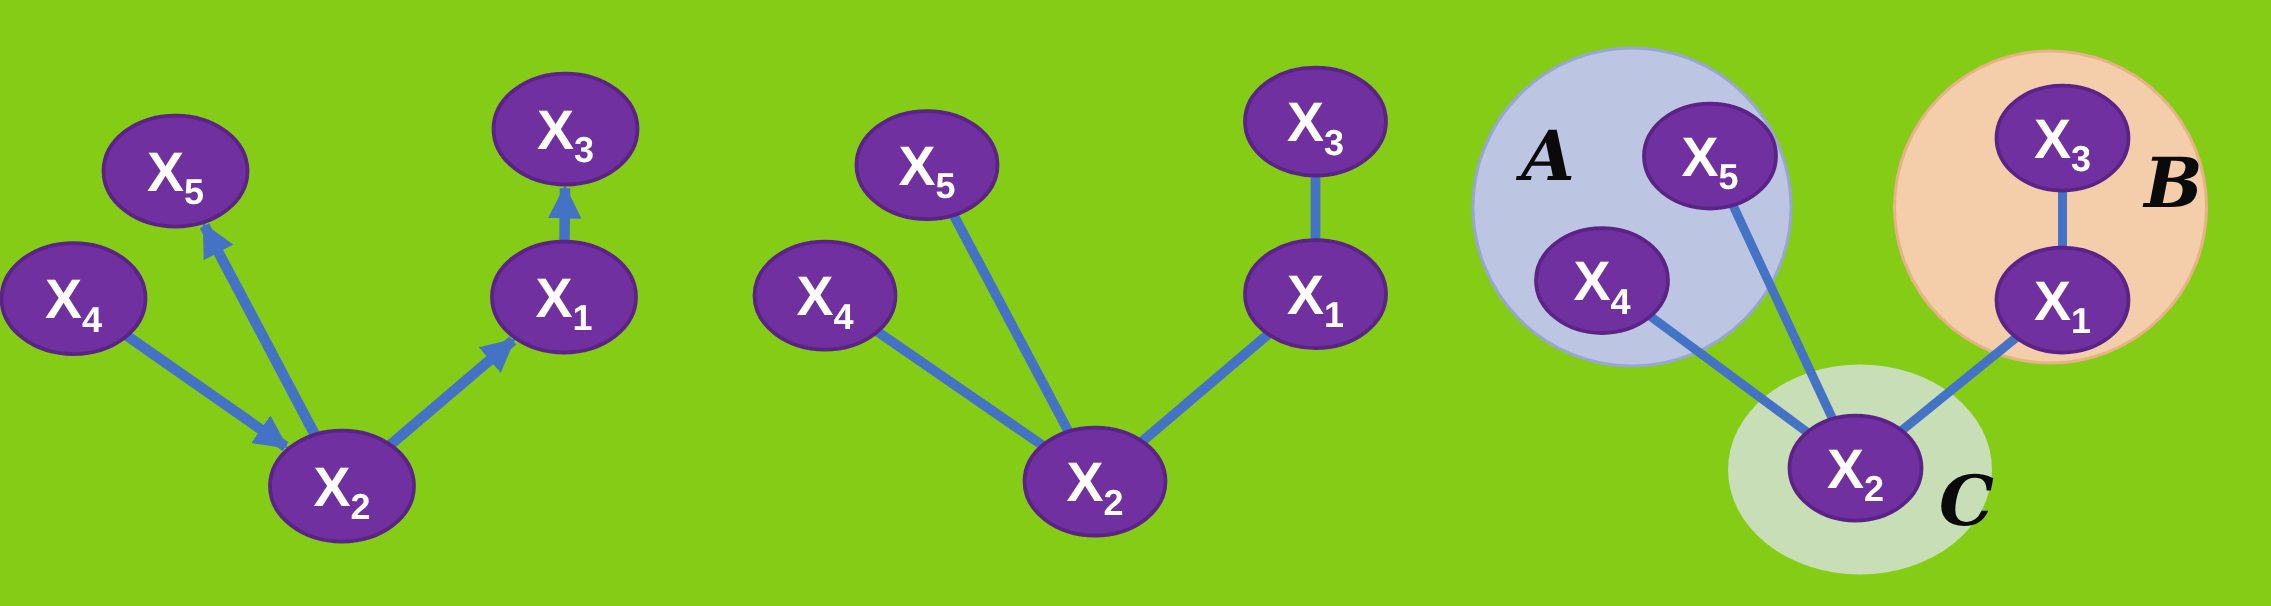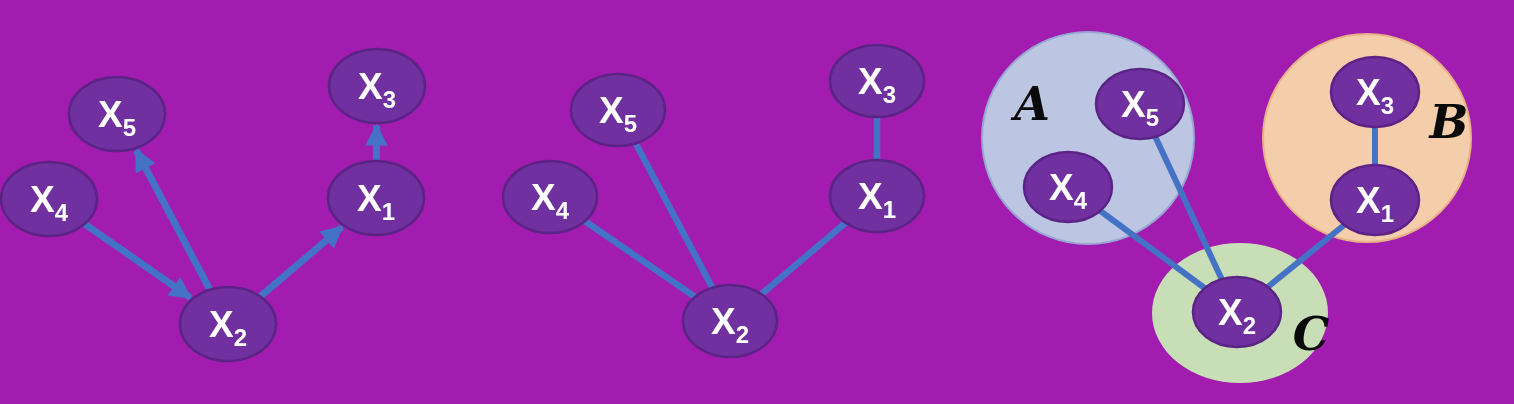--- a/index.html
+++ b/index.html
@@ -1,20 +1,20 @@
 <!DOCTYPE html>
 <html><head>
 <meta charset="utf-8">
 <style>
   html, body { margin: 0; padding: 0; background: #ffffff; }
   .canvas {
     position: relative;
     width: 1514px;
     height: 404px;
-    background: #a21caf;
+    background: #84cc16;
     overflow: hidden;
     font-family: "Liberation Sans", sans-serif;
   }
   svg { display: block; }
   .node-text {
     font-family: "Liberation Sans", sans-serif;
     font-weight: 700;
     fill: #ffffff;
   }
   .node-main { font-size: 37px; }

